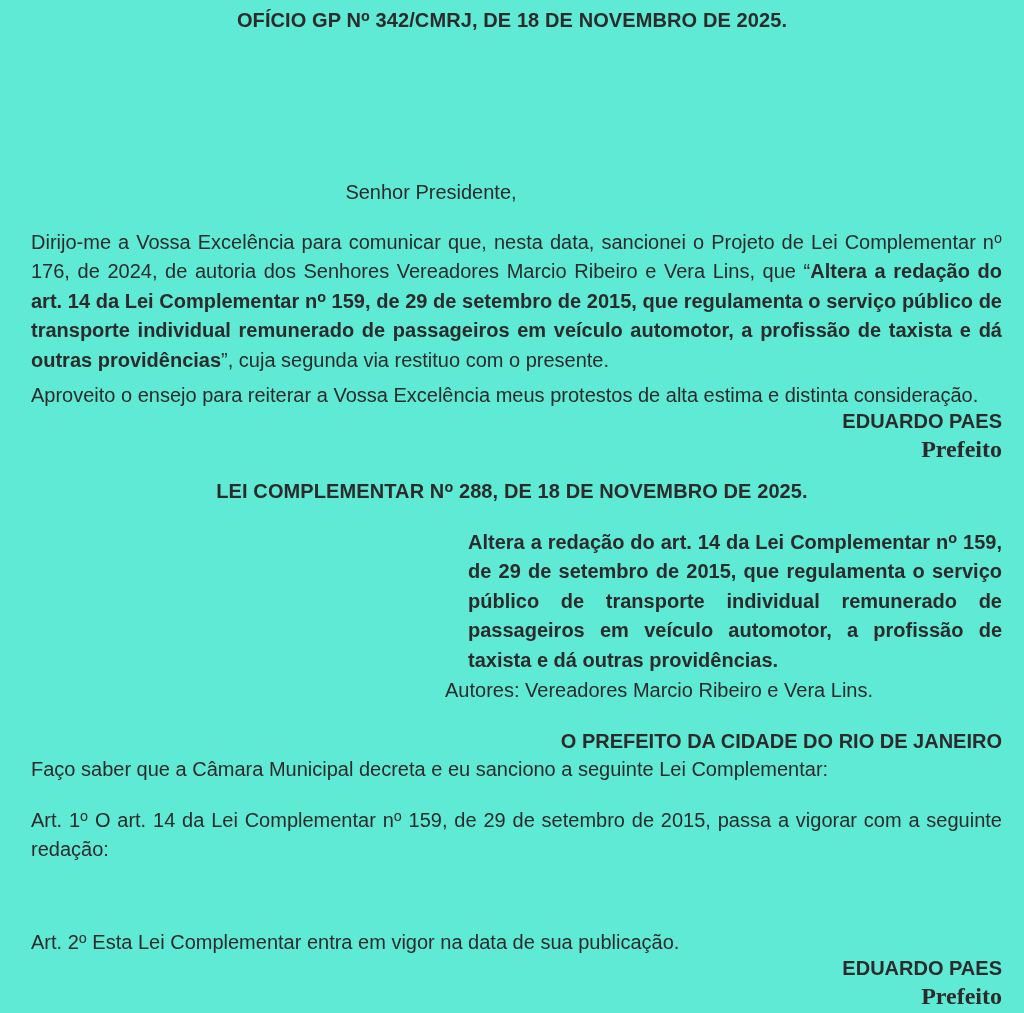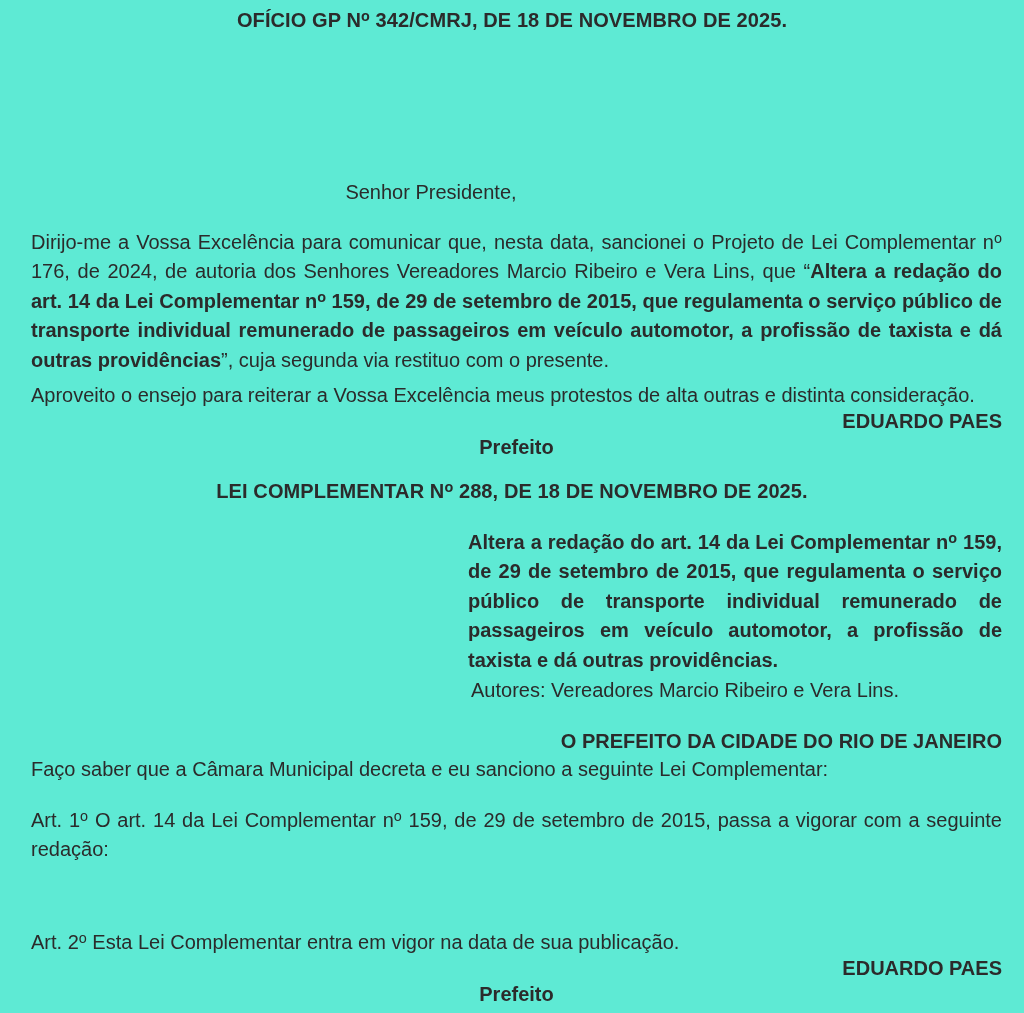--- a/index.html
+++ b/index.html
@@ -56,24 +56,25 @@
   .ementa b {
     font-weight: bold;
   }
   .sig-name {
     text-align: right;
     font-weight: bold;
     font-size: 20px;
     line-height: 1.3;
   }
   .sig-role {
-    text-align: center;
+    text-align: right;
     font-weight: bold;
-    font-size: 20px;
+    font-size: 24px;
     line-height: 1.3;
+    font-family: Liberation Serif, serif;
   }
   .section-head {
     font-weight: bold;
     font-size: 20px;
     line-height: 1.4;
   }
   .ementa {
     font-weight: bold;
     font-size: 20px;
     line-height: 1.47;
@@ -88,21 +89,21 @@
 
   
   .b-oficio-title { position: absolute; left: 0;   top: 8px;   width: 1024px; }
   .b-address      { position: absolute; left: 31px; top: 56px;  width: 800px; }
   .b-salut        { position: absolute; left: 31px; top: 178px; width: 800px; }
   .b-par1         { position: absolute; left: 31px; top: 228px; width: 971px; }
   .b-closing      { position: absolute; left: 31px; top: 381px; width: 971px; }
   .b-sig1         { position: absolute; left: 31px; top: 408px; width: 971px; }
   .b-lei-title    { position: absolute; left: 0;   top: 479px; width: 1024px; }
   .b-ementa       { position: absolute; left: 468px; top: 528px; width: 534px; }
-  .b-autores      { position: absolute; left: 471px; top: 676px; width: 534px; }
+  .b-autores      { position: absolute; left: 445px; top: 676px; width: 534px; }
   .b-prefeito-head{ position: absolute; left: 31px; top: 727px; width: 971px; text-align: right; }
   .b-faco         { position: absolute; left: 31px; top: 755px; width: 971px; }
   .b-art1         { position: absolute; left: 31px; top: 806px; width: 971px; }
   .b-art14        { position: absolute; left: 31px; top: 856px; width: 971px; }
   .b-art2         { position: absolute; left: 31px; top: 928px; width: 971px; }
   .b-sig2         { position: absolute; left: 31px; top: 955px; width: 971px; }
 
   .ord { font-size: 0.72em; vertical-align: 0.42em; line-height: 0; }
 </style>
 </head>
@@ -110,21 +111,21 @@
 
 <div class="page">
 
   <div class="b-oficio-title doc-title">OFÍCIO GP N<span class="ord">o</span> 342/CMRJ, DE 18 DE NOVEMBRO DE 2025.</div>
 
 
   <div class="b-salut salut">Senhor Presidente,</div>
 
   <div class="b-par1 body-par"><span>Dirijo-me a Vossa Excelência para comunicar que, nesta data, sancionei o Projeto de Lei Complementar n<span class="ord">o</span> 176, de 2024, de autoria dos Senhores Vereadores Marcio Ribeiro e Vera Lins, que “</span><b>Altera a redação do art. 14 da Lei Complementar n<span class="ord">o</span> 159, de 29 de setembro de 2015, que regulamenta o serviço público de transporte individual remunerado de passageiros em veículo automotor, a profissão de taxista e dá outras providências</b><span>”, cuja segunda via restituo com o presente.</span></div>
 
-  <div class="b-closing body-par-left">Aproveito o ensejo para reiterar a Vossa Excelência meus protestos de alta outras e distinta consideração.</div>
+  <div class="b-closing body-par-left">Aproveito o ensejo para reiterar a Vossa Excelência meus protestos de alta estima e distinta consideração.</div>
 
   <div class="b-sig1">
     <div class="sig-name">EDUARDO PAES</div>
     <div class="sig-role">Prefeito</div>
   </div>
 
   <div class="b-lei-title doc-title">LEI COMPLEMENTAR N<span class="ord">o</span> 288, DE 18 DE NOVEMBRO DE 2025.</div>
 
   <div class="b-ementa ementa">Altera a redação do art. 14 da Lei Complementar n<span class="ord">o</span> 159, de 29 de setembro de 2015, que regulamenta o serviço público de transporte individual remunerado de passageiros em veículo automotor, a profissão de taxista e dá outras providências.</div>
 

